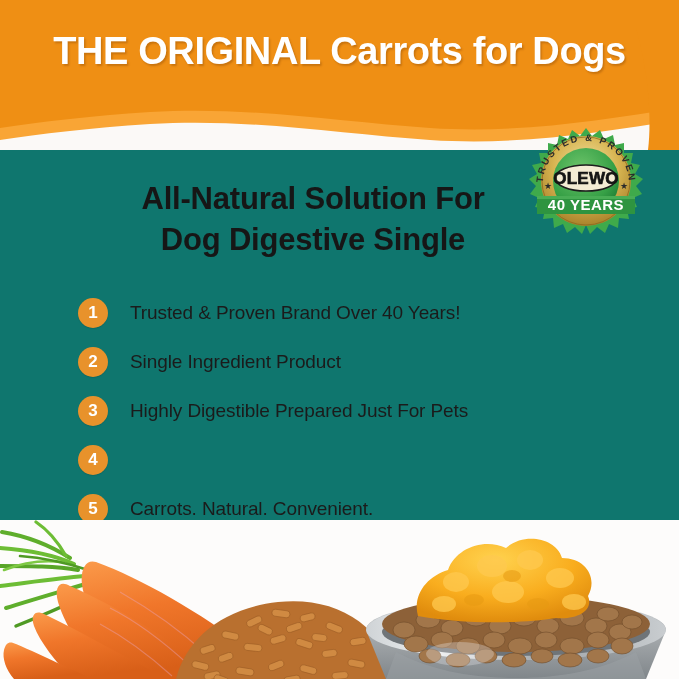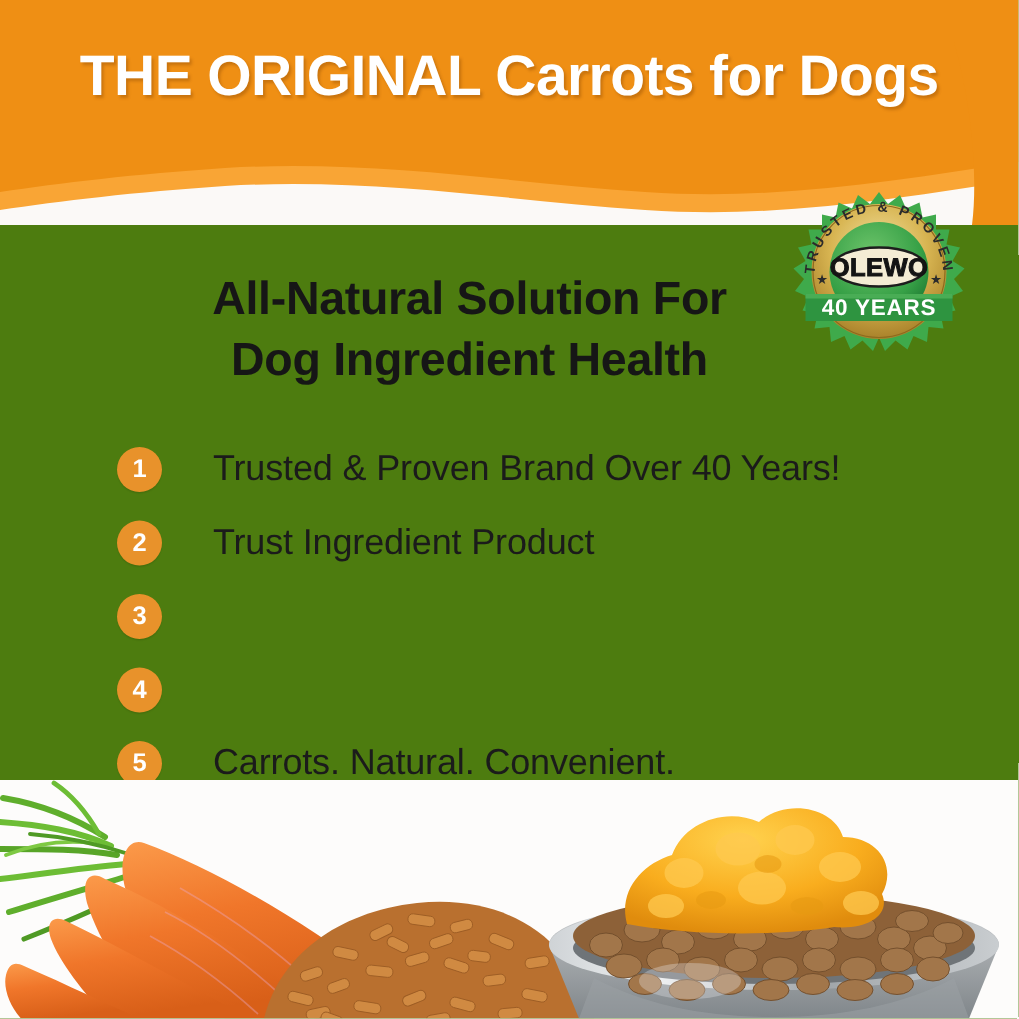--- a/index.html
+++ b/index.html
@@ -8,21 +8,21 @@
     background: #ffffff;
   }
   body {
     font-family: "Liberation Sans", sans-serif;
   }
   #infographic {
     position: relative;
     width: 679px;
     height: 679px;
     overflow: hidden;
-    background: #4d7c0f;
+    background: #0f766e;
   }
 
   
   .header-band {
     position: absolute;
     left: 0; top: 0;
     width: 679px;
     height: 150px;
     overflow: hidden;
   }
@@ -96,23 +96,23 @@
     border-radius: 50%;
     background: #e8922b;
     color: #ffffff;
     font-size: 17px;
     font-weight: bold;
     line-height: 30px;
     text-align: center;
     box-shadow: 0 1px 1px rgba(0,0,0,0.10);
   }
   .benefit-text {
-    margin-left: 34px;
+    margin-left: 22px;
     color: #1b1b1b;
-    font-size: 24px;
+    font-size: 19px;
     line-height: 26px;
     letter-spacing: -0.1px;
     white-space: nowrap;
   }
 
   
   .photo-band {
     position: absolute;
     left: 0;
     top: 520px;
@@ -188,37 +188,38 @@
       <text x="65" y="58" font-family="'Liberation Sans', sans-serif" font-size="17" font-weight="bold" fill="#141414" text-anchor="middle" stroke="#141414" stroke-width="0.7" letter-spacing="0.3">OLEWO</text>
 
       <path d="M16,70 L114,70 L114,88 L16,88 Z" fill="#2e9440"></path>
       <path d="M16,70 L114,70 L114,73 L16,73 Z" fill="#49ad55"></path>
       <text x="65" y="84" font-family="'Liberation Sans', sans-serif" font-size="15" font-weight="bold" fill="#ffffff" text-anchor="middle" letter-spacing="0.5">40 YEARS</text>
     </svg>
   </div>
 
   <div class="headline">
     <span class="hl-line">All-Natural Solution For</span>
-    <span class="hl-line">Dog Ingredient Health</span>
+    <span class="hl-line">Dog Digestive Single</span>
   </div>
 
   <div class="benefit-list">
 
     <div class="benefit-row">
       <div class="benefit-num">1</div>
       <div class="benefit-text">Trusted &amp; Proven Brand Over 40 Years!</div>
     </div>
 
     <div class="benefit-row">
       <div class="benefit-num">2</div>
-      <div class="benefit-text">Trust Ingredient Product</div>
+      <div class="benefit-text">Single Ingredient Product</div>
     </div>
 
     <div class="benefit-row">
       <div class="benefit-num">3</div>
+      <div class="benefit-text">Highly Digestible Prepared Just For Pets</div>
     </div>
 
     <div class="benefit-row">
       <div class="benefit-num">4</div>
     </div>
 
     <div class="benefit-row">
       <div class="benefit-num">5</div>
       <div class="benefit-text">Carrots. Natural. Convenient.</div>
     </div>

